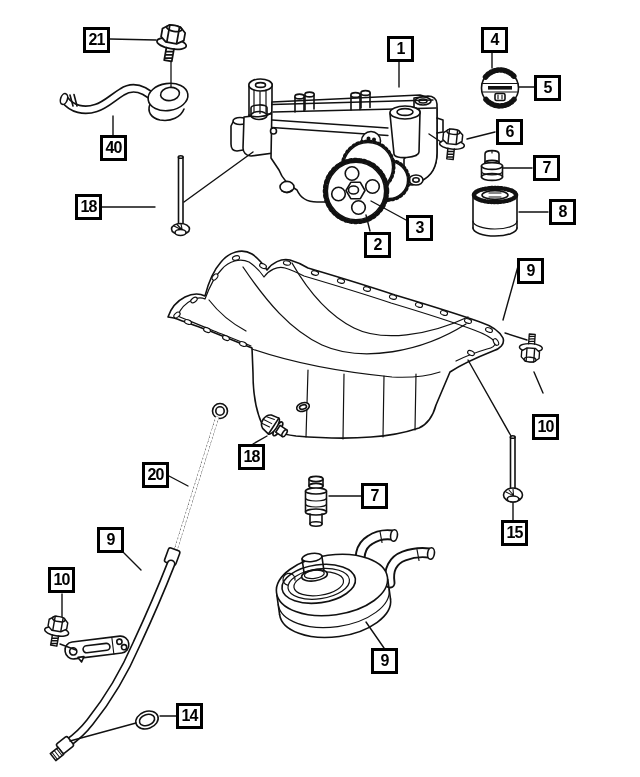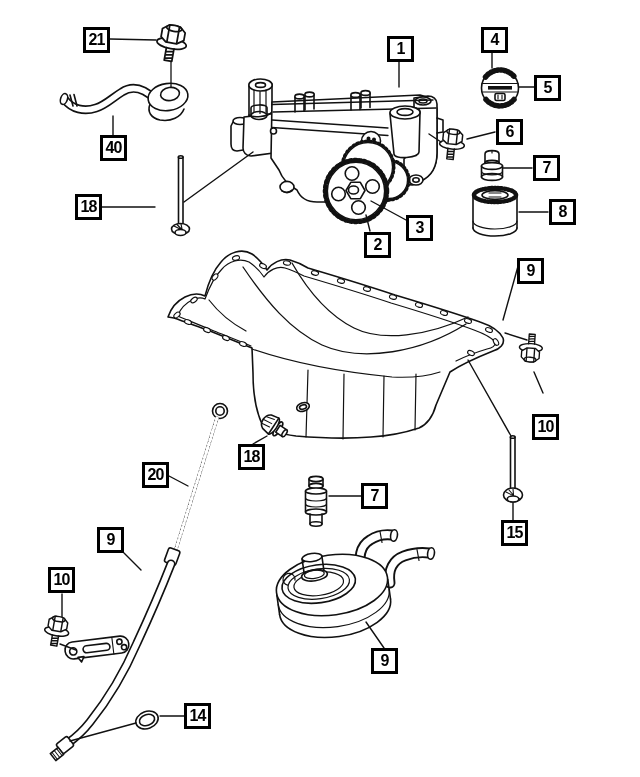--- a/index.html
+++ b/index.html
@@ -349,21 +349,21 @@
 <div class="callout" style="left:481px;top:27px">4</div>
 <div class="callout" style="left:534px;top:75px">5</div>
 <div class="callout" style="left:496px;top:119px">6</div>
 <div class="callout" style="left:533px;top:155px">7</div>
 <div class="callout" style="left:549px;top:199px">8</div>
 <div class="callout" style="left:517px;top:258px">9</div>
 <div class="callout" style="left:532px;top:414px">10</div>
 <div class="callout" style="left:501px;top:520px">15</div>
 <div class="callout" style="left:361px;top:483px">7</div>
 <div class="callout" style="left:371px;top:648px">9</div>
-<div class="callout" style="left:184px;top:703px">14</div>
+<div class="callout" style="left:176px;top:703px">14</div>
 <div class="callout" style="left:48px;top:567px">10</div>
 <div class="callout" style="left:97px;top:527px">9</div>
 <div class="callout" style="left:142px;top:462px">20</div>
 <div class="callout" style="left:238px;top:444px">18</div>
 <div class="callout" style="left:75px;top:194px">18</div>
 <div class="callout" style="left:100px;top:135px">40</div>
 <div class="callout" style="left:83px;top:27px">21</div>
 
 </div>
 

